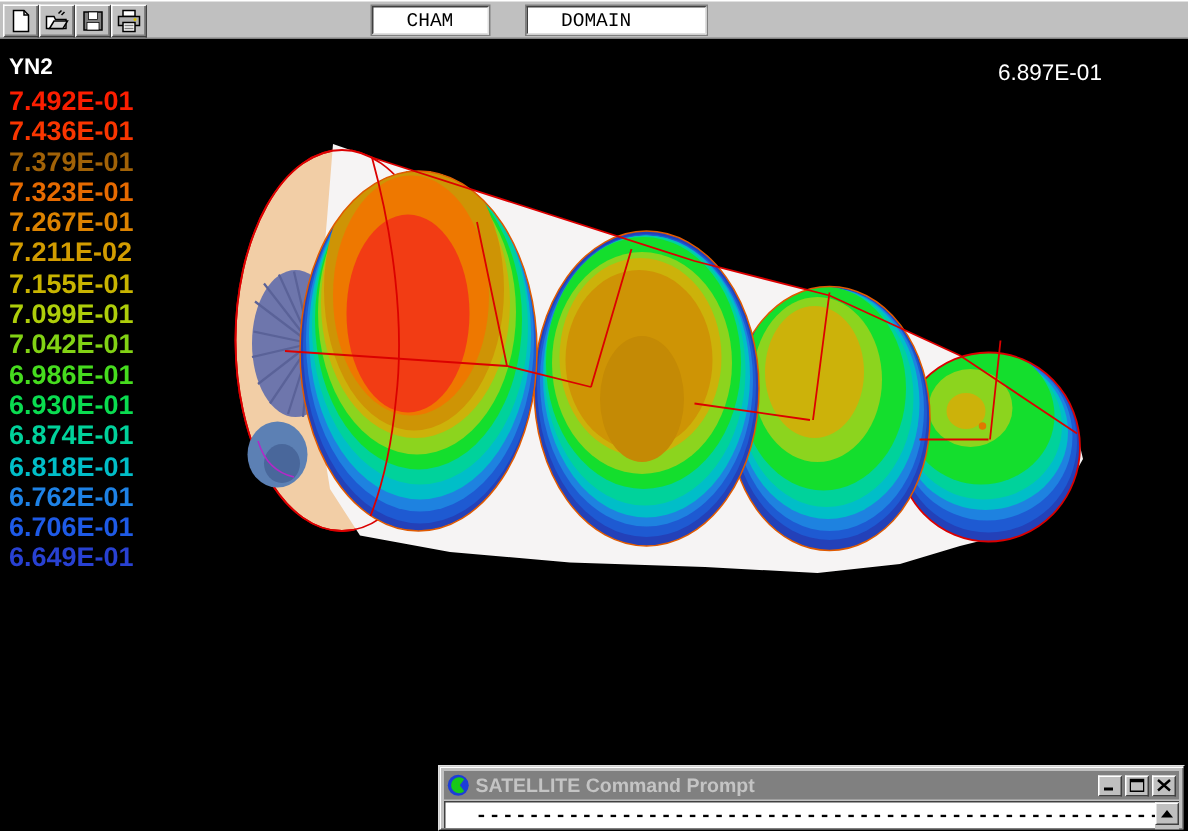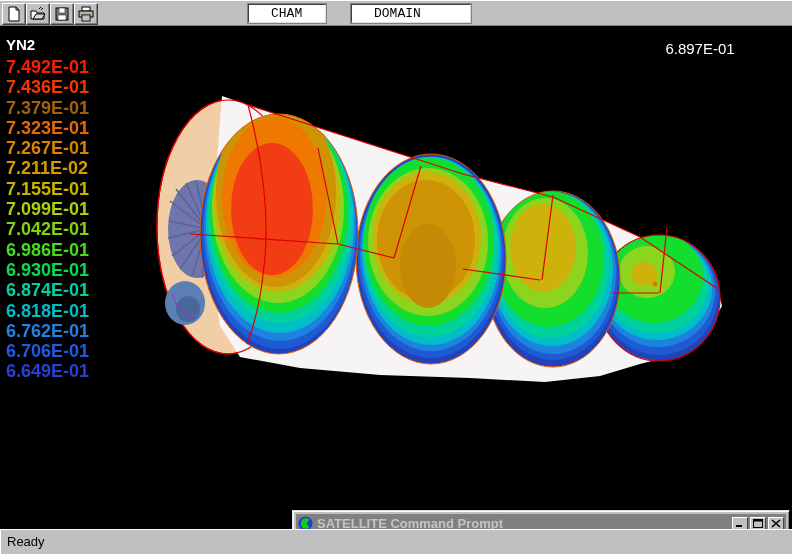--- a/index.html
+++ b/index.html
@@ -251,17 +251,14 @@
       <div class="cmd-scroll">
         <button class="scroll-up">
           <svg width="8" height="6" viewBox="0 0 8 6">
             <path d="M4,0 L8,5 L0,5 Z" fill="#000"></path>
           </svg>
         </button>
       </div>
     </div>
   </div>
 
-  <div class="statusbar">
-    <span>Ready</span>
-  </div>
 
 </div>
 
 </body></html>

